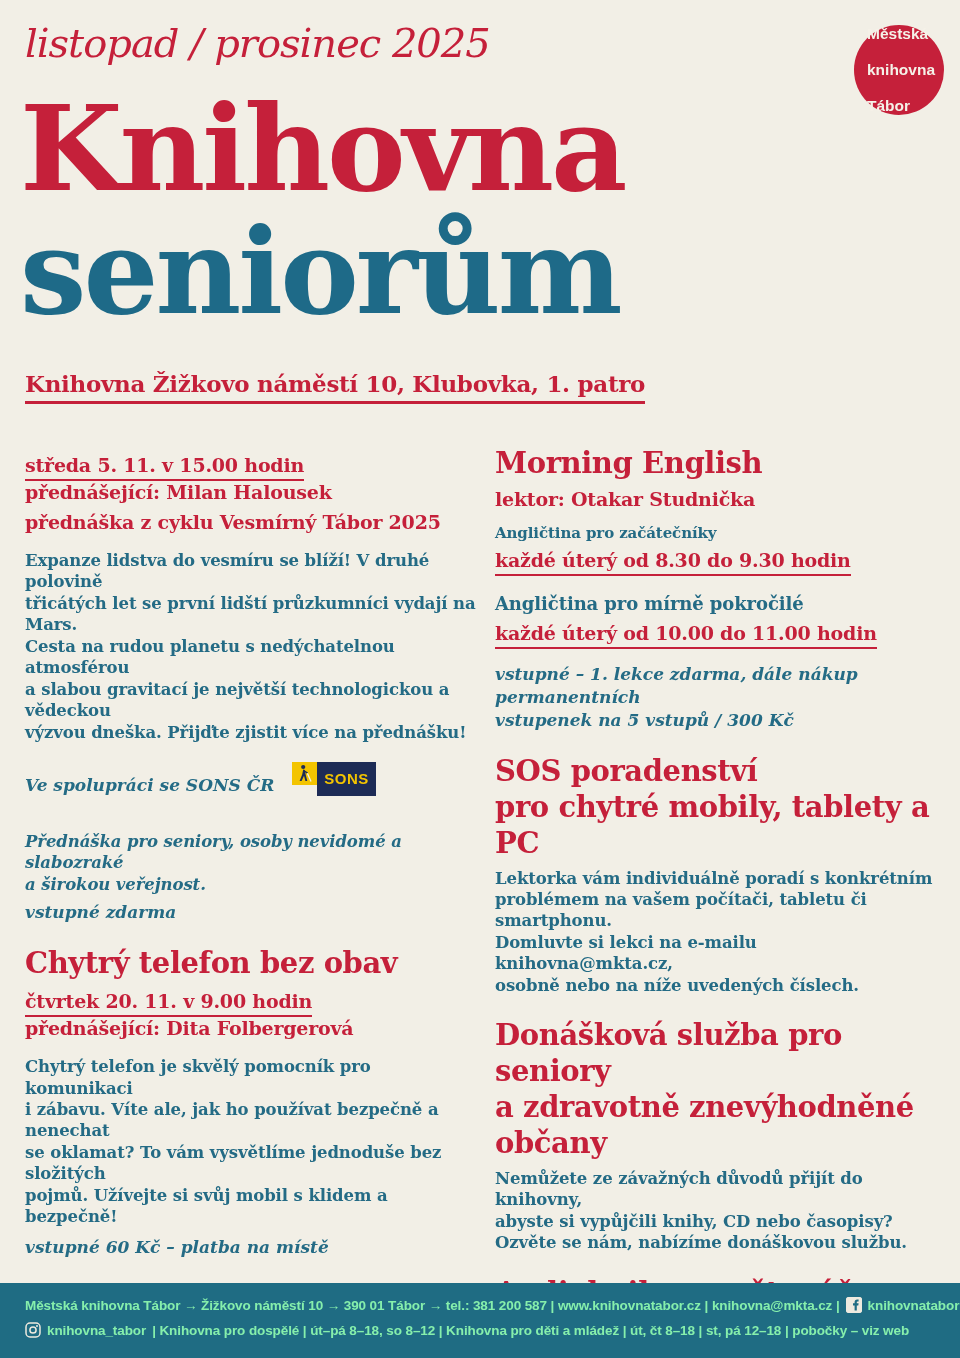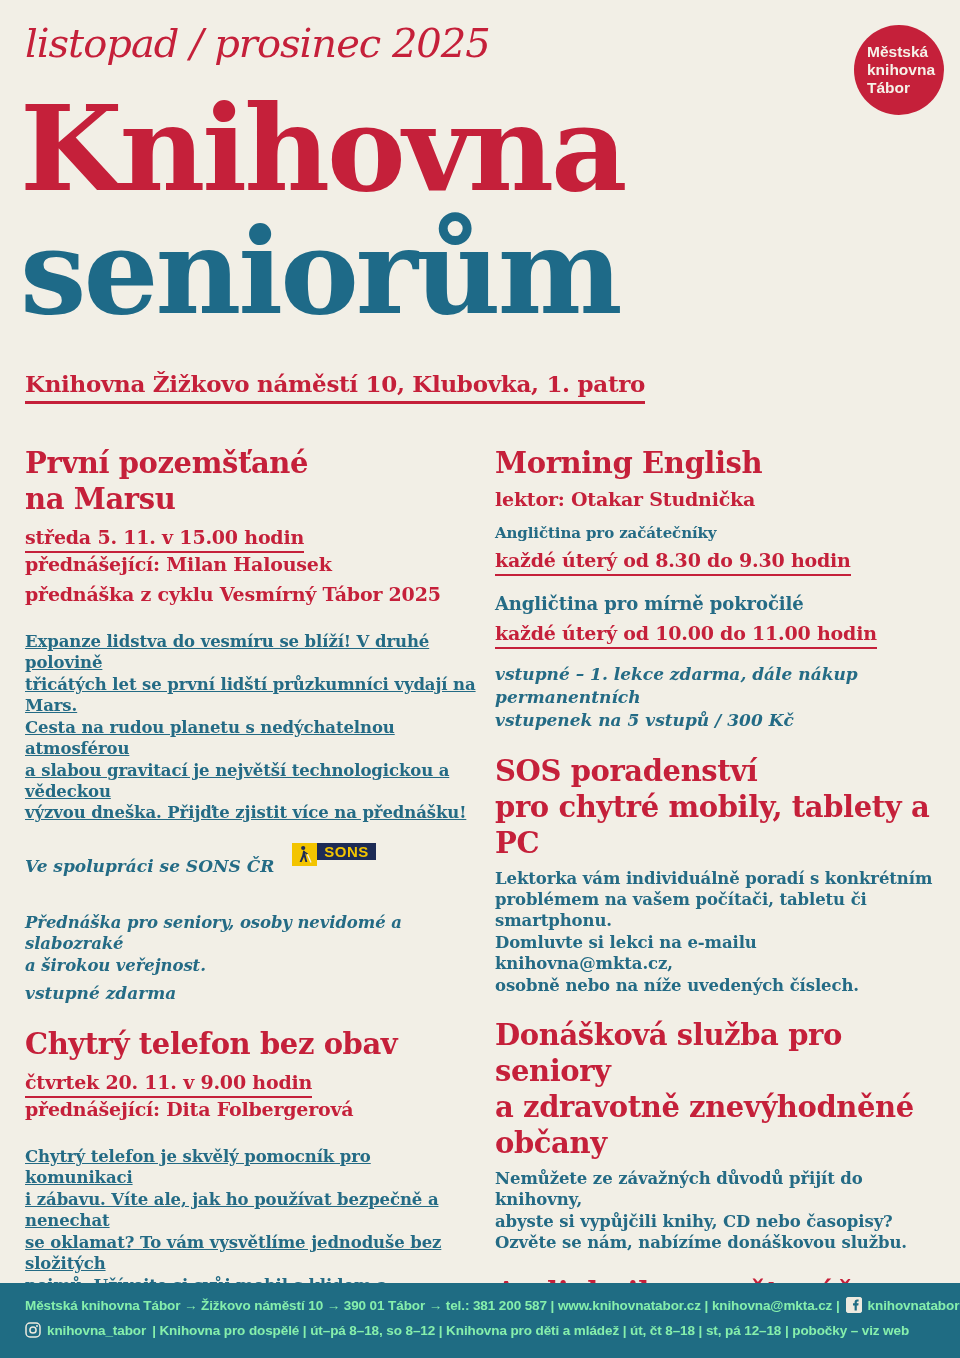--- a/index.html
+++ b/index.html
@@ -20,21 +20,21 @@
   }
   
   .issue{
     position:absolute;top:20px;left:25px;
     font-size:40px;font-style:italic;font-weight:normal;
     color:var(--red);letter-spacing:-1px;
   }
   .logo{
     position:absolute;top:25px;right:16px;width:90px;height:90px;
     border-radius:50%;background:var(--red);
-    display:flex;flex-direction:column;justify-content:center;
+    display:flex;flex-direction:column;justify-content:space-between;
     padding-left:13px;
     font-family:"Liberation Sans", sans-serif;font-weight:bold;
     font-size:15.5px;line-height:1.18;color:#f5f1e8;
   }
   .title{
     position:absolute;top:88px;left:20px;
     font-size:118px;font-weight:bold;line-height:1.04;letter-spacing:-3px;
   }
   .title .t1{color:var(--red);}
   .title .t2{color:#1e6a88;}
@@ -50,21 +50,21 @@
   }
   .col-left{width:456px;flex:none;}
   .col-right{flex:1;min-width:0;}
   .section{margin-top:22px;}
   .section:first-child{margin-top:0;}
   .heading{
     font-size:29px;line-height:1.24;color:var(--red);font-weight:bold;
     margin:0;white-space:pre-line;letter-spacing:-0.4px;
   }
   .meta{font-size:19px;font-weight:bold;color:var(--red);letter-spacing:-0.2px;}
-  .mt10{margin-top:26px;text-decoration:underline;}.mt8{margin-top:8px;}.mt6{margin-top:6px;}
+  .mt10{margin-top:17px;}.mt8{margin-top:8px;}.mt6{margin-top:6px;}
   .mt12{margin-top:0;}.mt14{margin-top:14px;}.mt16{margin-top:16px;}
   .u-red{
     display:inline-block;border-bottom:2.5px solid var(--red);padding-bottom:3px;
   }
   .body-text{
     font-size:16.5px;font-weight:bold;line-height:1.3;color:var(--teal);
     white-space:pre-line;letter-spacing:-0.1px;
   }
   .ital{font-style:italic;margin-top:36px;}
   .price{
@@ -72,21 +72,21 @@
     white-space:pre-line;line-height:1.35;
   }
   .coop-row{display:flex;align-items:center;gap:18px;margin-top:9px;}
   .coop-text{font-size:17px;font-weight:bold;font-style:italic;color:var(--teal);margin-top:23px;}
   .sons-logo{display:inline-flex;height:23px;flex:none;}
   .sons-square{
     width:25px;height:23px;background:var(--sons-yellow);
     display:flex;align-items:center;justify-content:center;
   }
   .sons-word{
-    height:17px;background:var(--sons-navy);color:var(--sons-yellow);
+    height:34px;background:var(--sons-navy);color:var(--sons-yellow);
     font-family:"Liberation Sans", sans-serif;font-weight:bold;font-size:15px;
     display:flex;align-items:center;padding:0 7px;letter-spacing:0.5px;
   }
   
   .footer{
     position:absolute;left:0;bottom:0;width:960px;height:75px;
     background:var(--teal-dark);padding:14px 0 0 25px;
     font-family:"Liberation Sans", sans-serif;font-weight:bold;
     font-size:13.5px;color:#86efac;letter-spacing:-0.1px;
   }
@@ -113,22 +113,20 @@
 
 <div class="subtitle-wrap">
   <span class="subtitle">Knihovna Žižkovo náměstí 10, Klubovka, 1. patro</span>
 </div>
 
 <div class="columns">
 
   <div class="col-left">
 
     <div class="section">
-      <h2 class="heading">První pozemšťané
-na Marsu</h2>
       <div class="meta mt8">
         <span class="u-red">středa 5. 11. v 15.00 hodin</span>
       </div>
       <div class="meta mt12">přednášející: Milan Halousek</div>
       <div class="meta mt8">přednáška z cyklu Vesmírný Tábor 2025</div>
       <div class="body-text mt10">Expanze lidstva do vesmíru se blíží! V druhé polovině
 třicátých let se první lidští průzkumníci vydají na Mars.
 Cesta na rudou planetu s nedýchatelnou atmosférou
 a slabou gravitací je největší technologickou a vědeckou
 výzvou dneška. Přijďte zjistit více na přednášku!</div>

